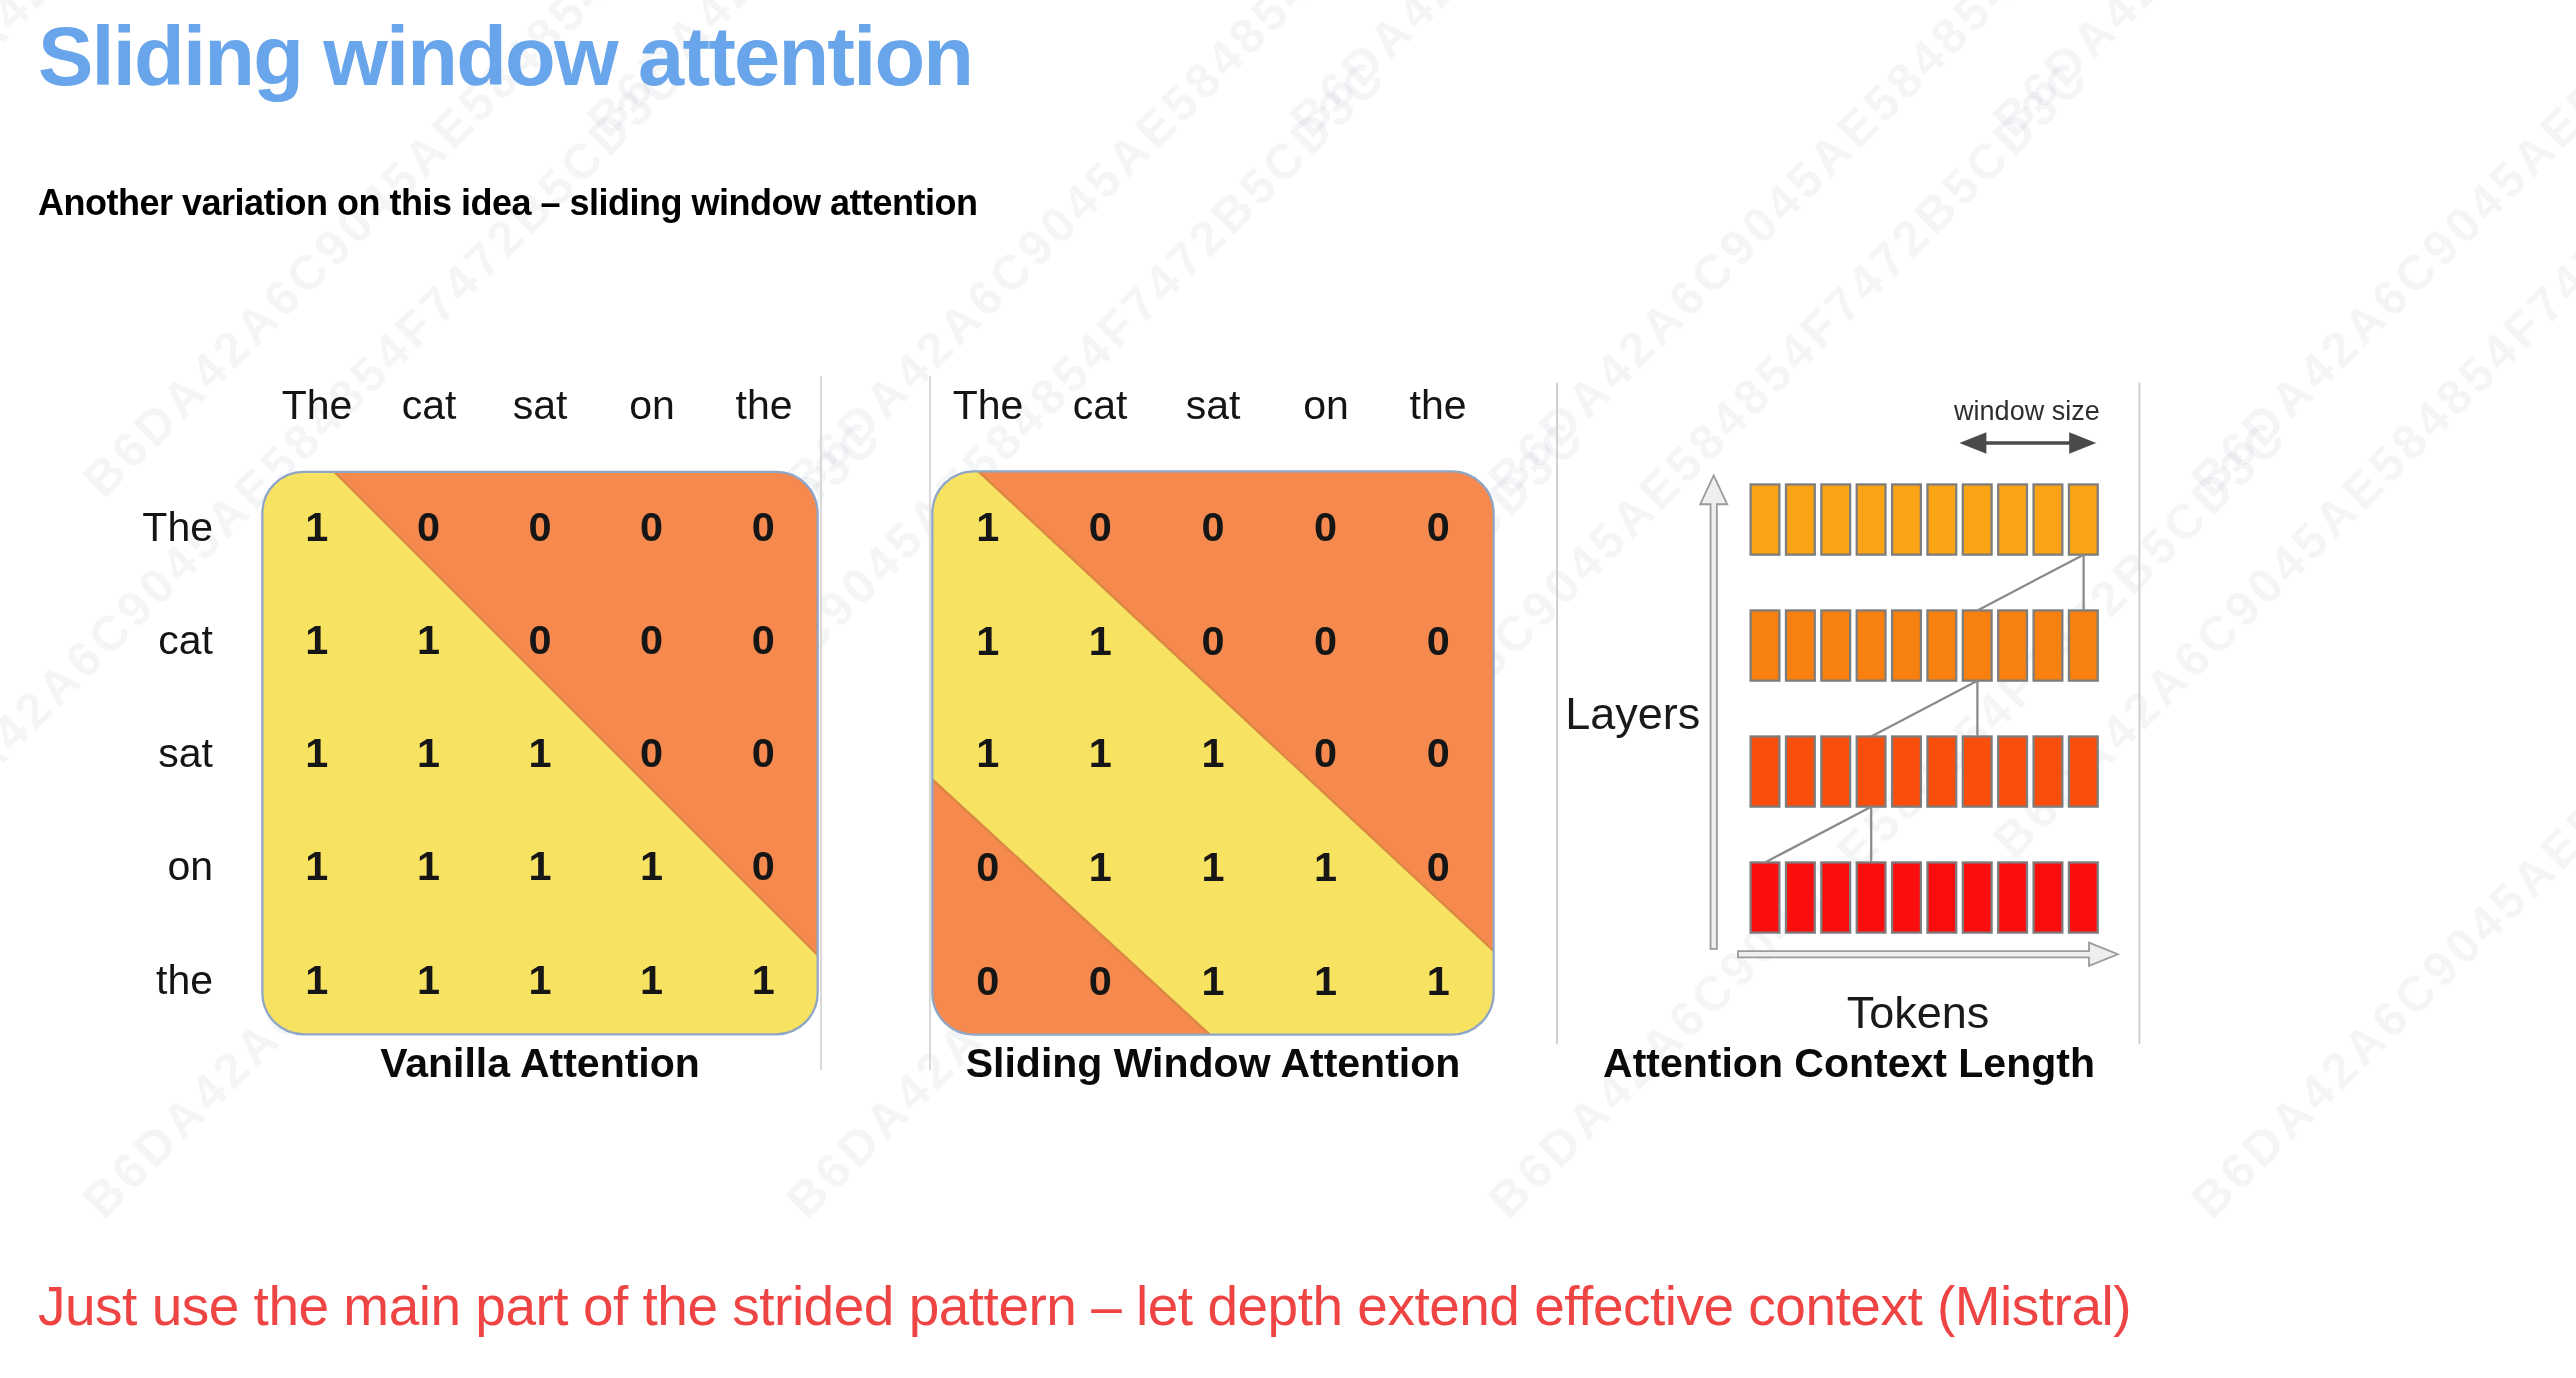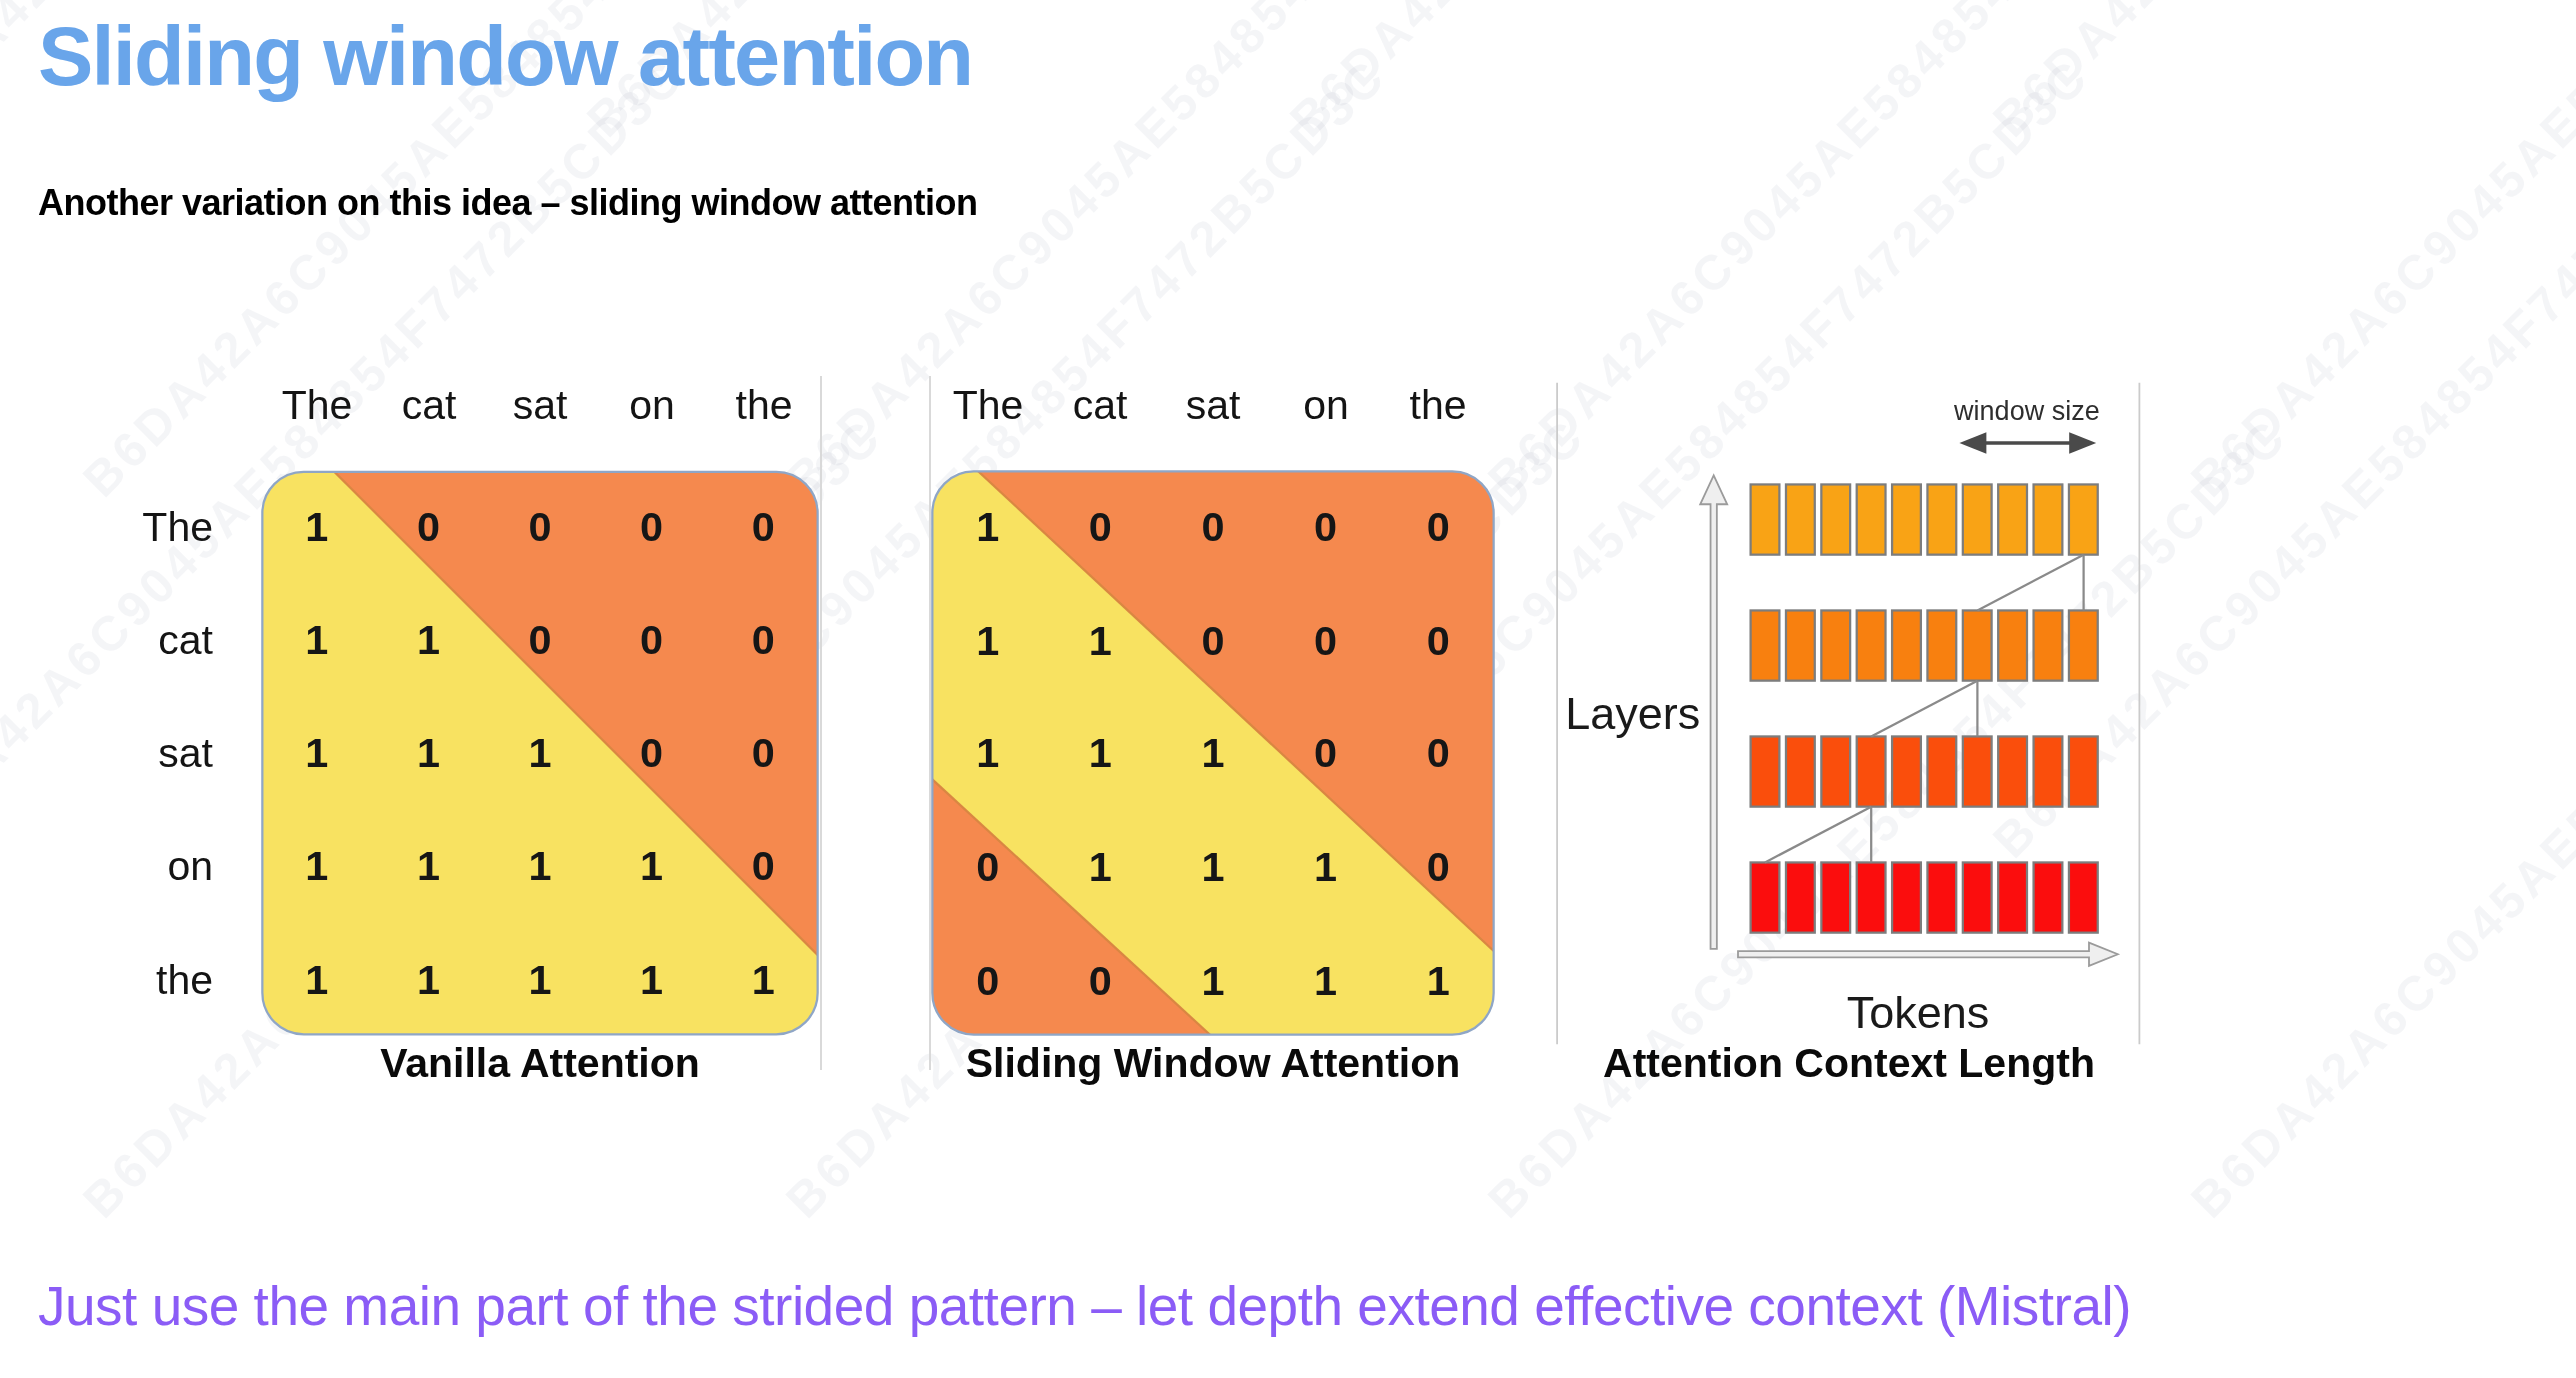--- a/index.html
+++ b/index.html
@@ -6,21 +6,21 @@
   #root{position:relative;width:2576px;height:1378px;background:#ffffff;overflow:hidden;
         font-family:"Liberation Sans",sans-serif;color:#111;}
   
   #watermarks{position:absolute;inset:0;pointer-events:none;}
   #watermarks span{position:absolute;font-size:49px;font-weight:600;letter-spacing:4.5px;
         color:#7c87a0;opacity:0.08;transform:rotate(-45deg);transform-origin:left top;white-space:nowrap;}
   
   .title{position:absolute;left:38px;top:9px;font-size:83px;font-weight:700;letter-spacing:-1.8px;white-space:nowrap;}
   .subtitle{position:absolute;left:38px;top:182px;font-size:36px;font-weight:700;color:#000;
         letter-spacing:-0.5px;white-space:nowrap;}
-  .footer{position:absolute;left:38px;top:1274px;font-size:55px;font-weight:400;color:#8b5cf6;
+  .footer{position:absolute;left:38px;top:1274px;font-size:55px;font-weight:400;color:#ef4444;
         letter-spacing:-0.5px;white-space:nowrap;}
   
   .hairline{position:absolute;top:376px;height:694px;width:1.8px;background:#d9d9d9;}
   .col-headers{position:absolute;top:382px;height:47px;}
   .col-headers span{position:absolute;top:0;transform:translateX(-50%);font-size:41px;color:#141414;white-space:nowrap;}
   .row-labels{position:absolute;left:79px;top:470px;width:134px;height:566px;}
   .row-labels span{position:absolute;right:0;transform:translateY(-50%);font-size:41px;color:#141414;white-space:nowrap;}
   svg.matrix, svg.panel{position:absolute;}
   .caption{position:absolute;top:1040px;text-align:center;font-size:41px;font-weight:700;color:#0a0a0a;white-space:nowrap;}
   .mcell{font-size:46px;font-weight:700;fill:#161616;}

